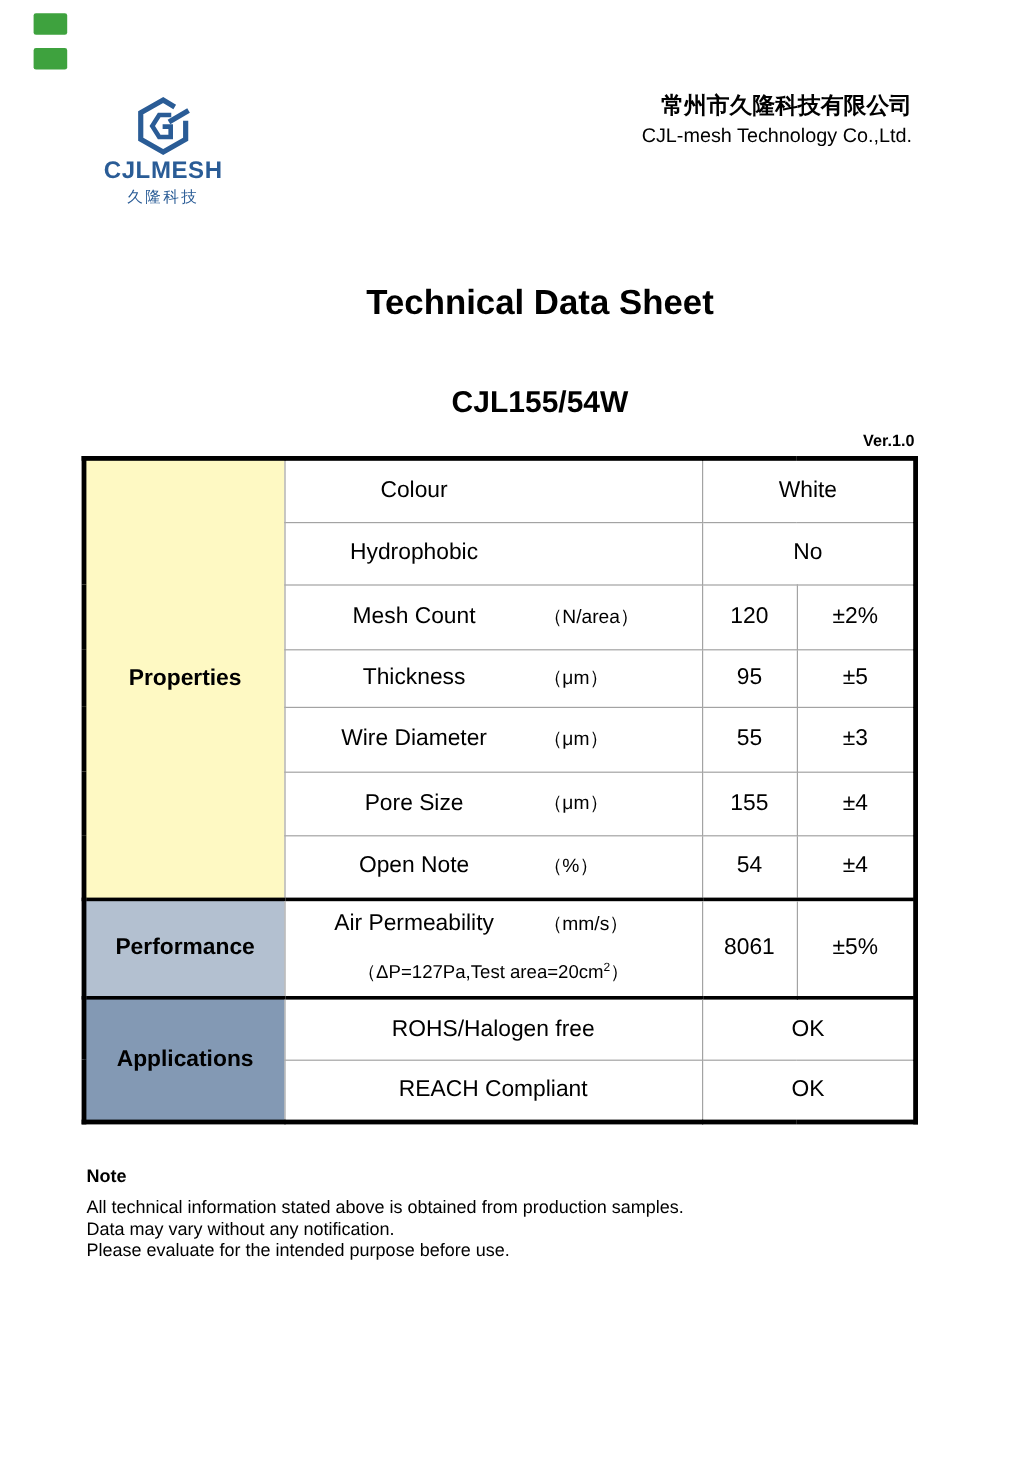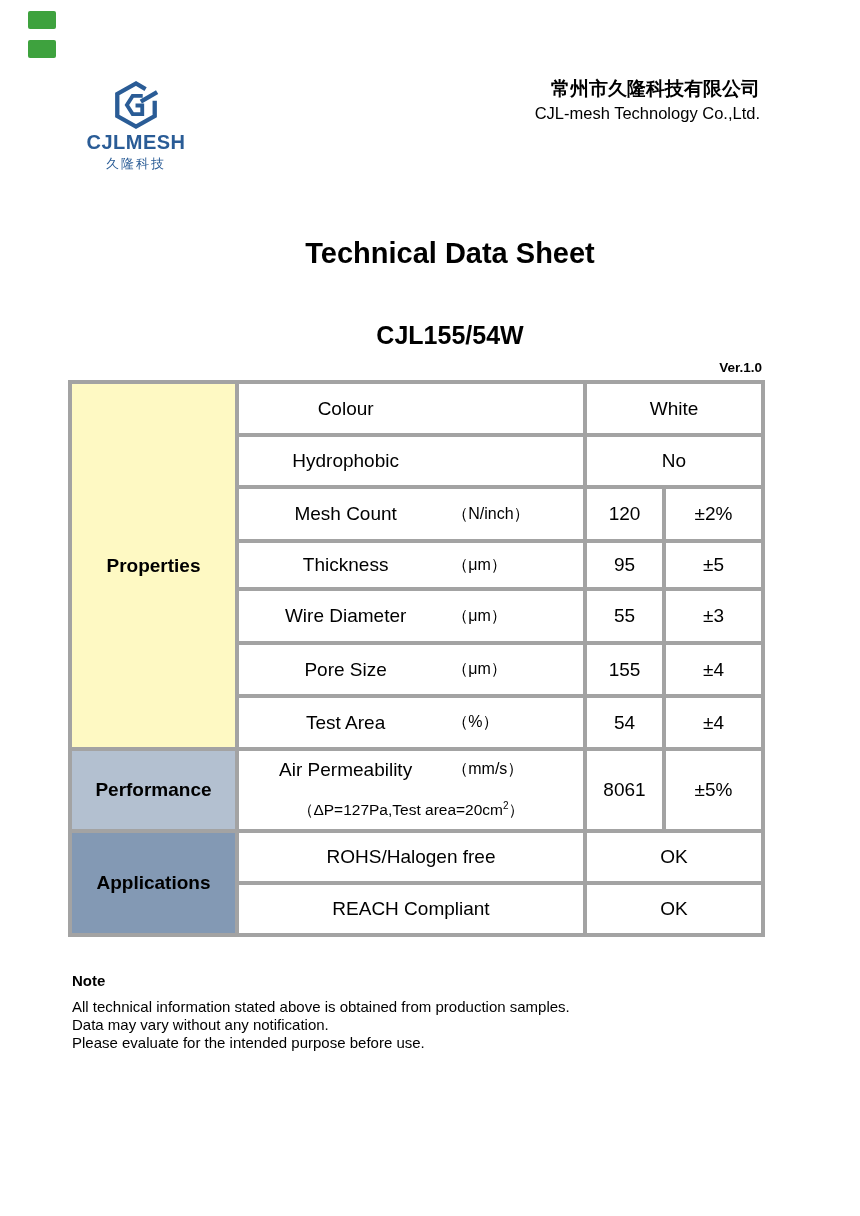--- a/index.html
+++ b/index.html
@@ -22,21 +22,21 @@
   .company-cn { font-size:19px; font-weight:bold; line-height:24px; }
   .company-en { font-size:16.5px; line-height:22px; margin-top:1px; }
 
   
   .doc-title { position:absolute; top:237px; left:0; width:860px; text-align:center; font-size:29px; font-weight:bold; transform:translateX(20px); }
   .doc-code  { position:absolute; top:321px; left:0; width:860px; text-align:center; font-size:25px; font-weight:bold; transform:translateX(20px); }
   .doc-ver   { position:absolute; top:360px; left:68px; width:694px; text-align:right; font-size:13.5px; font-weight:bold; }
 
   
   table.spec { position:absolute; left:68px; top:380px; width:693px; border-collapse:collapse; table-layout:fixed; }
-  table.spec td { border:4px solid #a3a3a3; padding:0; vertical-align:middle; font-size:19px; }
+  table.spec td { border:1px solid #a3a3a3; padding:0; vertical-align:middle; font-size:19px; }
   table.spec { border:4px solid #000; }
   td.sec-label { text-align:center; font-weight:bold; font-size:19px; }
   td.lbl-properties   { background:#fef9c3; }
   td.lbl-performance  { background:#b3c0d0; }
   td.lbl-applications { background:#8399b4; }
   tr.sec-start td { border-top:3px solid #000; }
 
   .param { display:flex; align-items:center; width:100%; }
   .pname { display:block; width:62%; text-align:center; }
   .punit { display:block; width:38%; text-align:left; font-size:16px; }
@@ -104,21 +104,21 @@
             <span class="pname">Hydrophobic</span>
             <span class="punit"></span>
           </div>
         </td>
         <td class="center-full" colspan="2">No</td>
       </tr>
       <tr style="height:54px">
         <td>
           <div class="param">
             <span class="pname">Mesh Count</span>
-            <span class="punit">（N/inch）</span>
+            <span class="punit">（N/area）</span>
           </div>
         </td>
         <td class="val">120</td>
         <td class="tol">±2%</td>
       </tr>
       <tr style="height:48px">
         <td>
           <div class="param">
             <span class="pname">Thickness</span>
             <span class="punit">（μm）</span>
@@ -143,21 +143,21 @@
             <span class="pname">Pore Size</span>
             <span class="punit">（μm）</span>
           </div>
         </td>
         <td class="val">155</td>
         <td class="tol">±4</td>
       </tr>
       <tr style="height:53px">
         <td>
           <div class="param">
-            <span class="pname">Test Area</span>
+            <span class="pname">Open Note</span>
             <span class="punit">（%）</span>
           </div>
         </td>
         <td class="val">54</td>
         <td class="tol">±4</td>
       </tr>
       <tr class="sec-start" style="height:82px">
         <td class="sec-label lbl-performance">Performance</td>
         <td>
           <div class="perf-cell">

